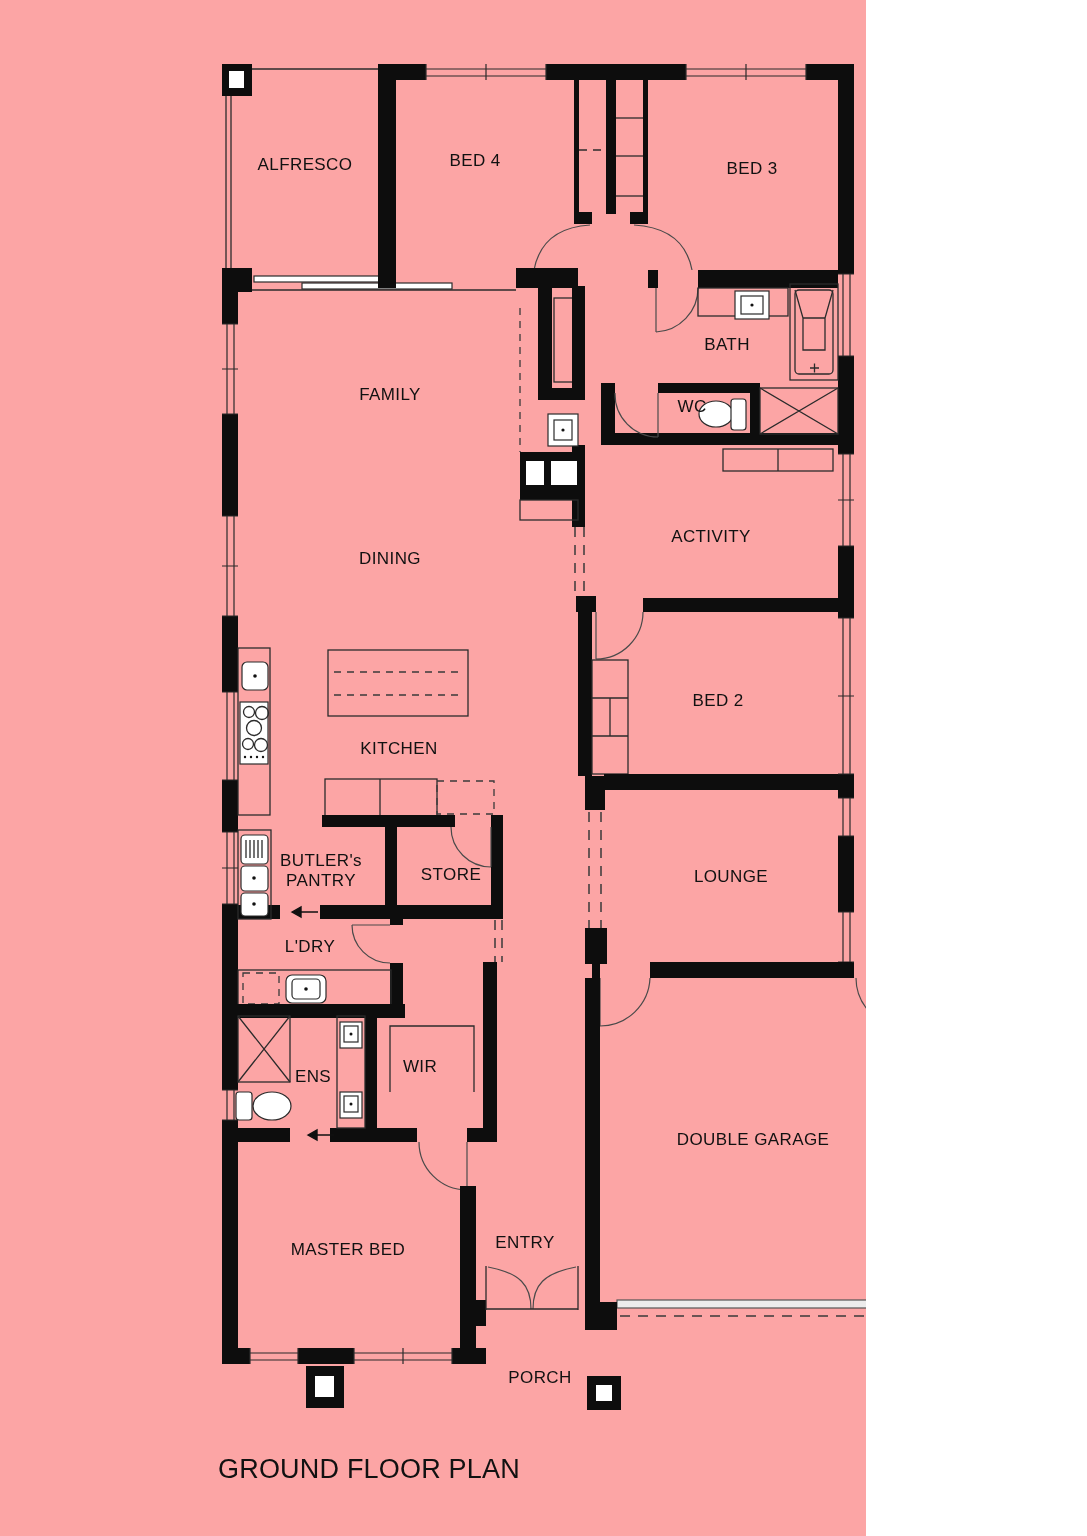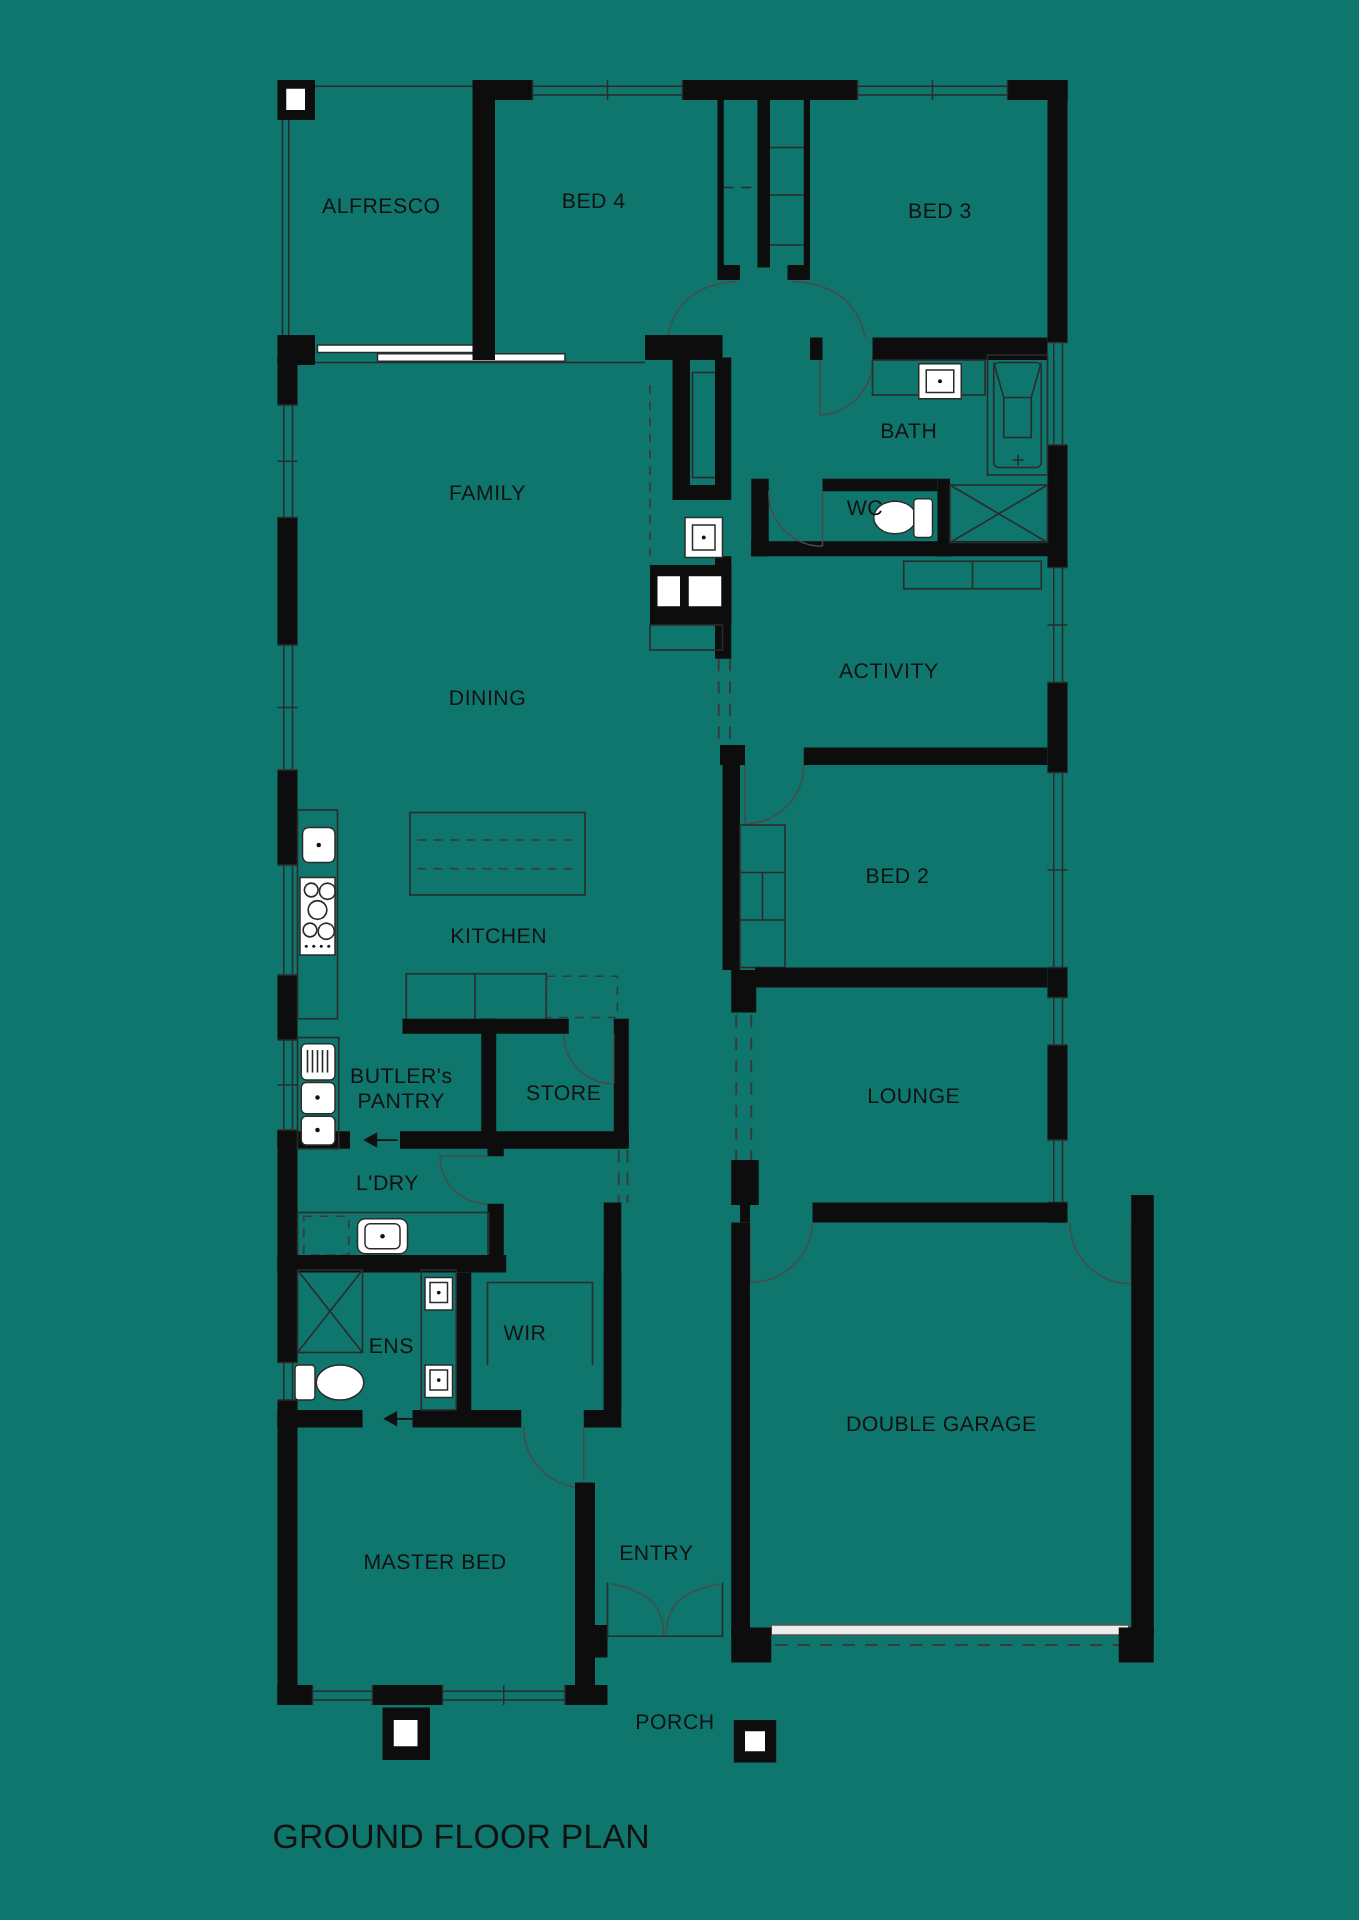--- a/index.html
+++ b/index.html
@@ -1,16 +1,16 @@
 <!DOCTYPE html>
 <html><head>
 <meta charset="utf-8">
 <style>
   html,body{margin:0;padding:0;background:#fff;}
-  .stage{position:relative;width:1087px;height:1536px;background:#0f766e;overflow:hidden;
+  .stage{position:relative;width:866px;height:1536px;background:#fca5a5;overflow:hidden;
          font-family:"Liberation Sans",sans-serif;}
   svg{position:absolute;left:0;top:0;}
   svg text{font-family:"Liberation Sans",sans-serif;fill:#111;font-size:17px;letter-spacing:.4px;}
   svg text.title{font-size:27px;letter-spacing:.2px;}
   .w{fill:#0d0d0d;stroke:none;}
   .tl{fill:none;stroke:#2b2b2b;stroke-width:1.3;}
   .tf{fill:#fff;stroke:#2b2b2b;stroke-width:1.2;}
   .win{stroke:#2b2b2b;stroke-width:1.2;fill:none;}
   .dash{fill:none;stroke:#3a3a3a;stroke-width:1.5;stroke-dasharray:10 8;}
   .dash2{fill:none;stroke:#3a3a3a;stroke-width:1.3;stroke-dasharray:7 6;}

